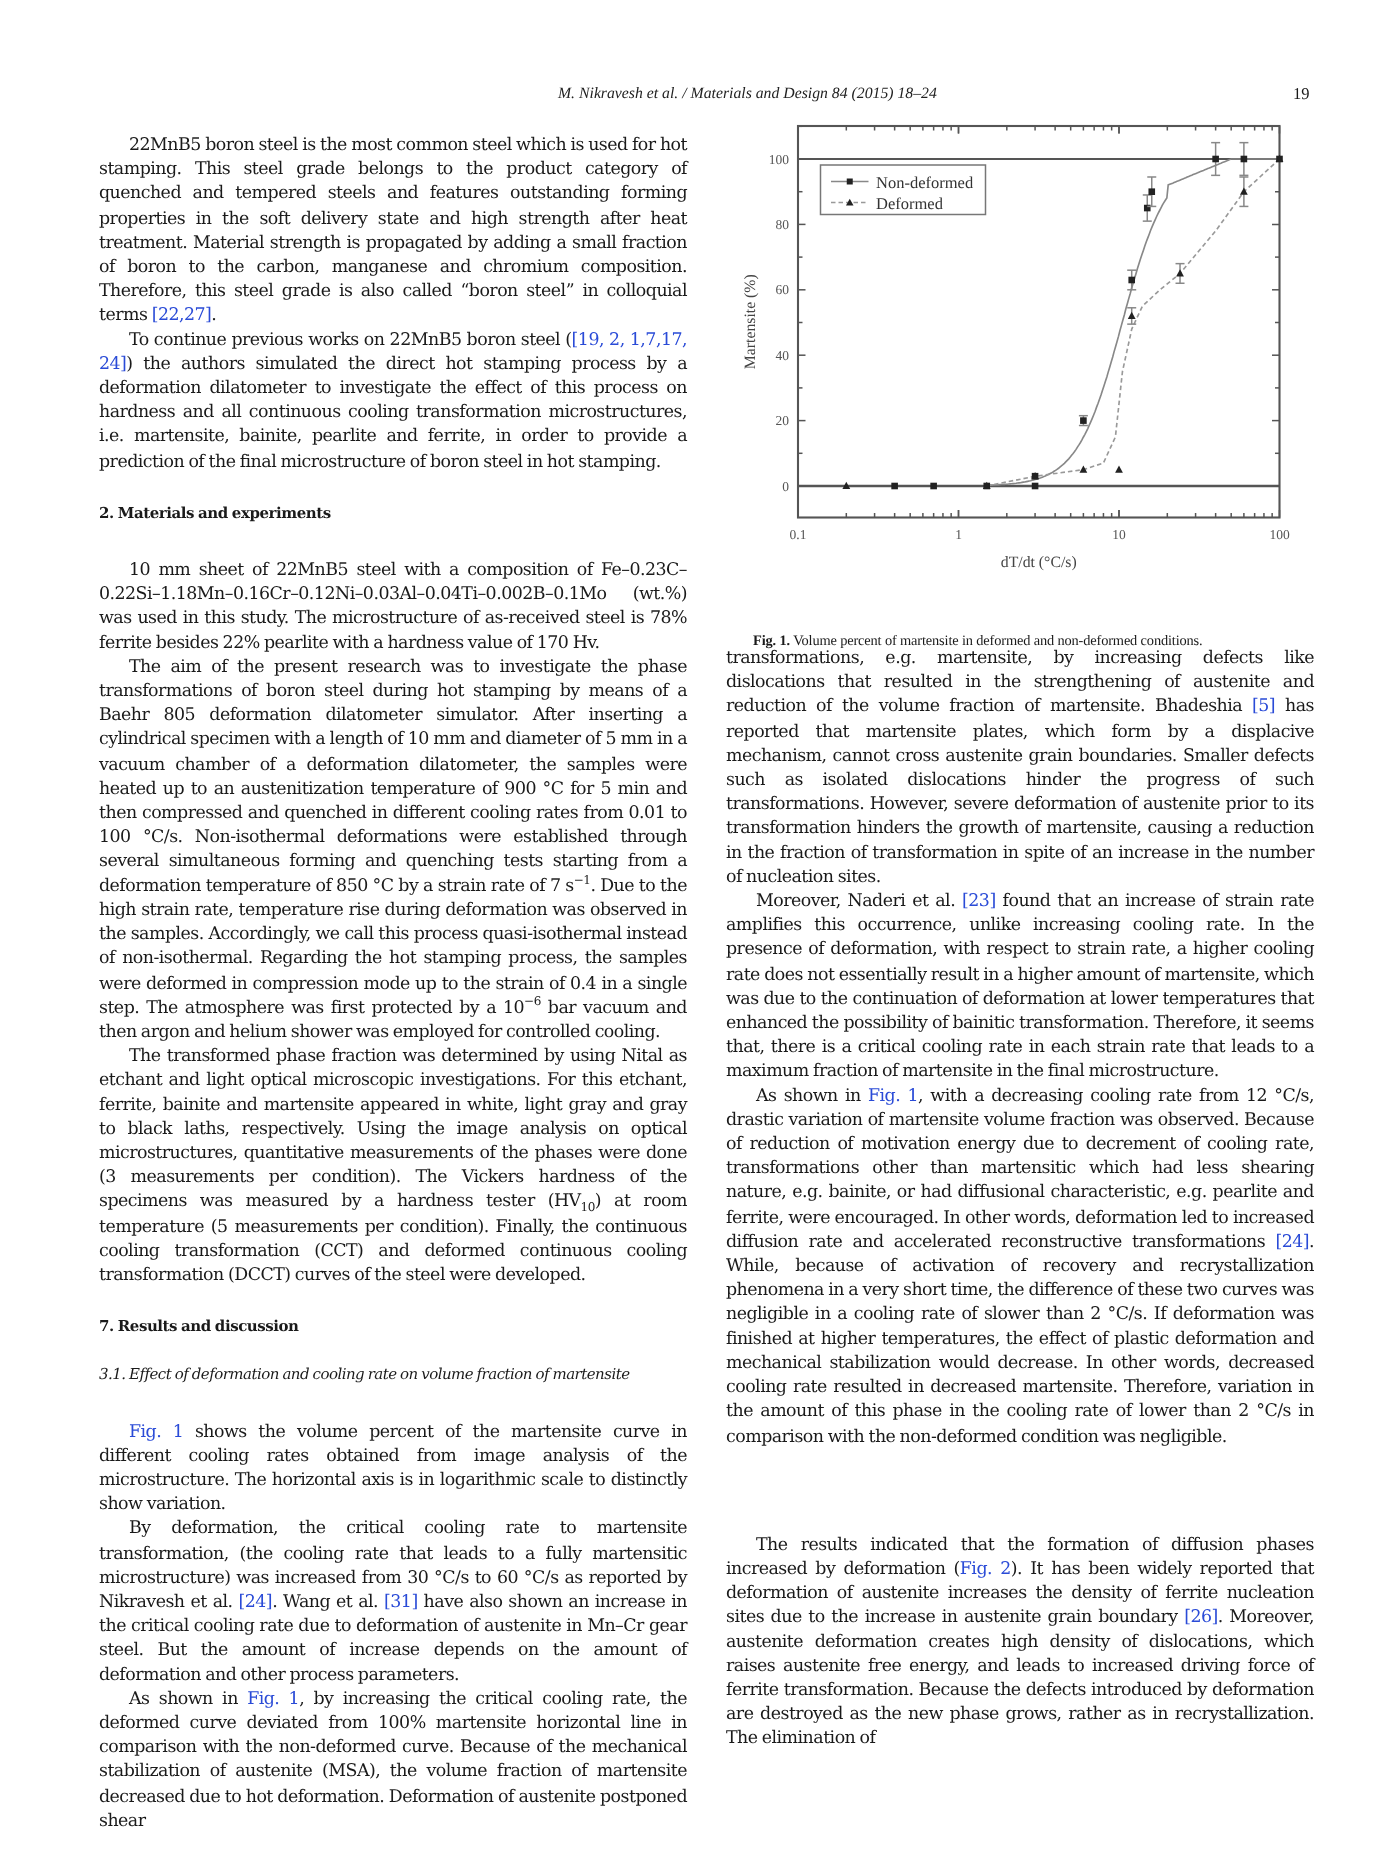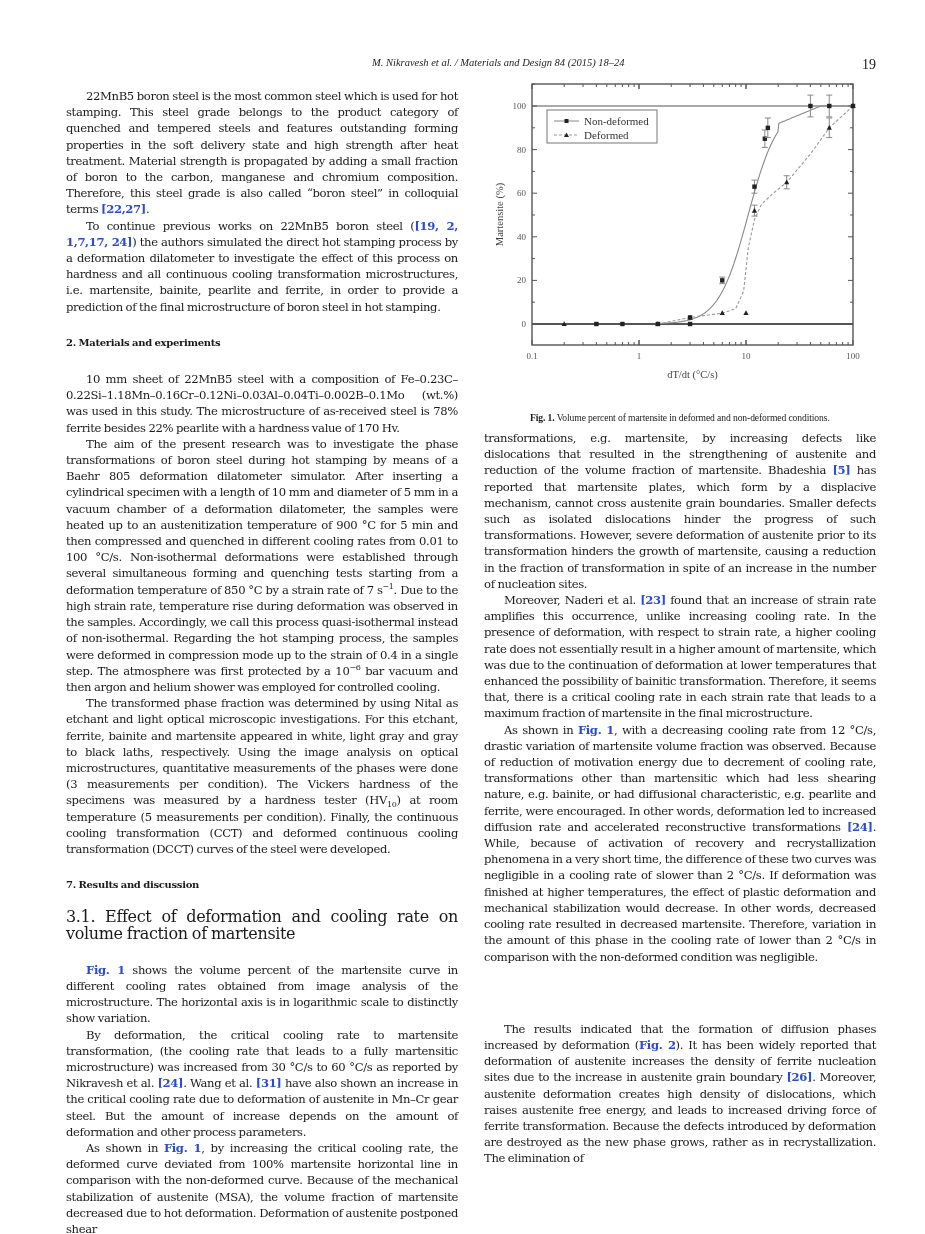--- a/index.html
+++ b/index.html
@@ -1,33 +1,33 @@
 <!DOCTYPE html>
 <html><head>
 <meta charset="utf-8">
 <style>
   html, body { margin: 0; padding: 0; background: #ffffff; }
   body { width: 925px; height: 1234px; position: relative; overflow: hidden;
          font-family: "DejaVu Serif", "Liberation Serif", serif; color: #1a1a1a; }
   .header { position: absolute; top: 57px; left: 344px; font-size: 10.5px; font-style: italic;
             font-family: "Liberation Serif", serif; color: #222; margin-left: 28px; }
-  .pageno { position: absolute; top: 57px; left: 862px; font-size: 14px; font-family: "Liberation Serif", serif; }
+  .pageno { position: absolute; top: 57px; left: 862px; font-size: 11px; font-family: "Liberation Serif", serif; }
   .col { position: absolute; width: 392px; font-size: 11.6px; line-height: 16.2px; text-align: justify;
          font-family: "DejaVu Serif", serif; letter-spacing: -0.35px; word-spacing: -0.5px; }
   .col-left { left: 66px; top: 88px; }
   .col-right { left: 484px; top: 430px; }
   p { margin: 0; text-indent: 20px; }
   p.noindent { text-indent: 0; }
-  .ref { color: #2a4bd7; font-weight: bold; }
+  .ref { color: #2a4bd7; }
   h2 { font-size: 10px; font-weight: bold; margin: 0; letter-spacing: -0.3px; }
-  h3 { font-size: 16px; font-weight: normal; margin: 0; letter-spacing: -0.35px; }
+  h3 { font-size: 10px; font-weight: normal; font-style: italic; margin: 0; letter-spacing: -0.35px; }
   .gap-sm { height: 16px; }
   .gap-md { height: 20px; }
   .fig { position: absolute; left: 486px; top: 78px; width: 390px; height: 320px; }
-  .caption { position: absolute; left: 502px; top: 412px; font-size: 9.6px; font-family: "Liberation Serif", serif; letter-spacing: -0.1px; margin-left: 28px; }
+  .caption { position: absolute; left: 502px; top: 422px; font-size: 9.6px; font-family: "Liberation Serif", serif; letter-spacing: -0.1px; }
   .caption b { font-weight: bold; }
   sup, sub { font-size: 8px; line-height: 0; }
 </style>
 </head>
 <body>
 
 <div class="header">M. Nikravesh et al. / Materials and Design 84 (2015) 18–24</div>
 <div class="pageno">19</div>
 
 <div class="col col-left">

